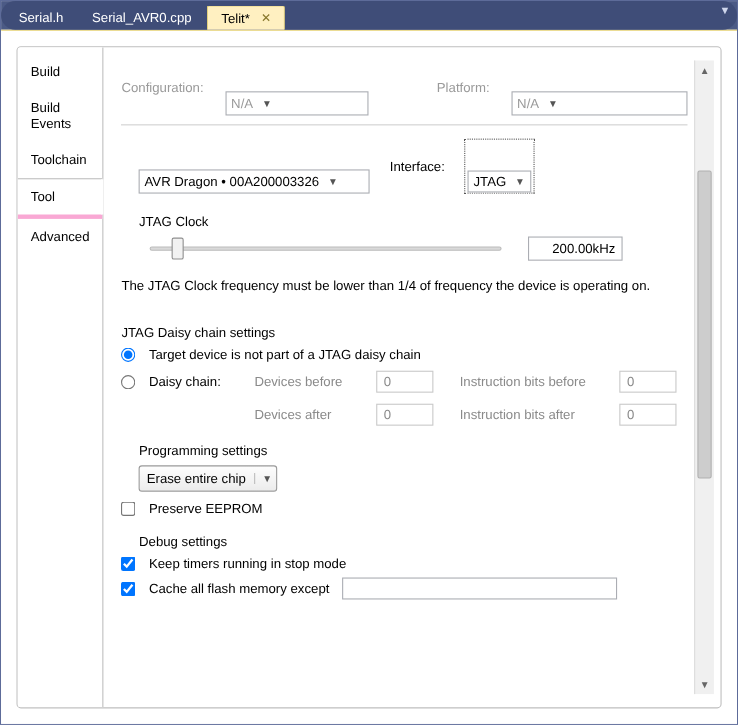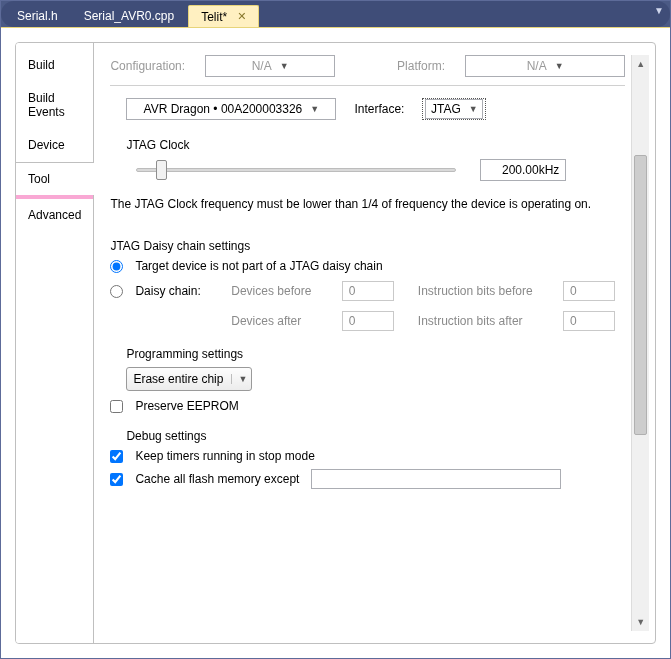--- a/index.html
+++ b/index.html
@@ -24,21 +24,21 @@
   .content-inner { flex: 1 1 auto; padding-right: 6px; overflow: hidden; }
   .scrollbar { width: 18px; background: #f0f0f0; border-left: 1px solid #dcdcdc; position: relative; }
   .scroll-thumb { position: absolute; left: 2px; right: 2px; top: 100px; height: 280px; background: #cdcdcd; border: 1px solid #b0b0b0; border-radius: 2px; }
   .scroll-arrow { position: absolute; left: 0; right: 0; height: 18px; text-align: center; font-size: 9px; color: #666; line-height: 18px; }
   .scroll-arrow.up { top: 0; } .scroll-arrow.down { bottom: 0; }
 
   .row { display: flex; align-items: center; gap: 20px; margin-bottom: 8px; font-size: 12px; }
   .muted { color: #9a9a9a; }
   .label { color: #000; font-size: 12px; }
   select.combo, .combo-fake { height: 22px; font-size: 12px; border: 1px solid #abadb3; background: #fff; padding: 0 4px; }
-  .combo-fake { display: inline-flex; align-items: center; justify-content: center; min-width: 0; }
+  .combo-fake { display: inline-flex; align-items: center; justify-content: flex-start; min-width: 0; margin-top: 28px; }
   .combo-fake .chev { font-size: 9px; color: #555; margin-left: 8px; }
   .hr { border: none; border-top: 1px solid #d0d0d0; margin: 6px 0 12px; }
 
   .section-title { font-size: 12px; color: #000; margin: 10px 0 6px; }
   .indent { margin-left: 16px; }
 
   .slider-wrap { display: flex; align-items: center; gap: 22px; margin-left: 24px; }
   .slider { appearance: none; width: 320px; height: 20px; background: transparent; }
   .slider::-webkit-slider-runnable-track { height: 4px; background: #d9d9d9; border: 1px solid #bcbcbc; border-radius: 2px; }
   .slider::-webkit-slider-thumb { appearance: none; width: 11px; height: 20px; background: #f2f2f2; border: 1px solid #8e8e8e; border-radius: 2px; margin-top: -9px; }
@@ -74,21 +74,21 @@
       <span class="close">✕</span>
     </div>
     <div class="menu-chevron">▼</div>
   </div>
 
   <div class="workspace">
     <div class="page">
       <div class="sidetabs">
         <div class="sidetab">Build</div>
         <div class="sidetab">Build Events</div>
-        <div class="sidetab">Device</div>
+        <div class="sidetab">Toolchain</div>
         <div class="sidetab selected">Tool</div>
         <div class="sidetab">Advanced</div>
       </div>
 
       <div class="content">
         <div class="content-inner">
 
           <div class="row">
             <span class="muted">Configuration:</span>
             <div class="combo-fake" style="width:130px;">

